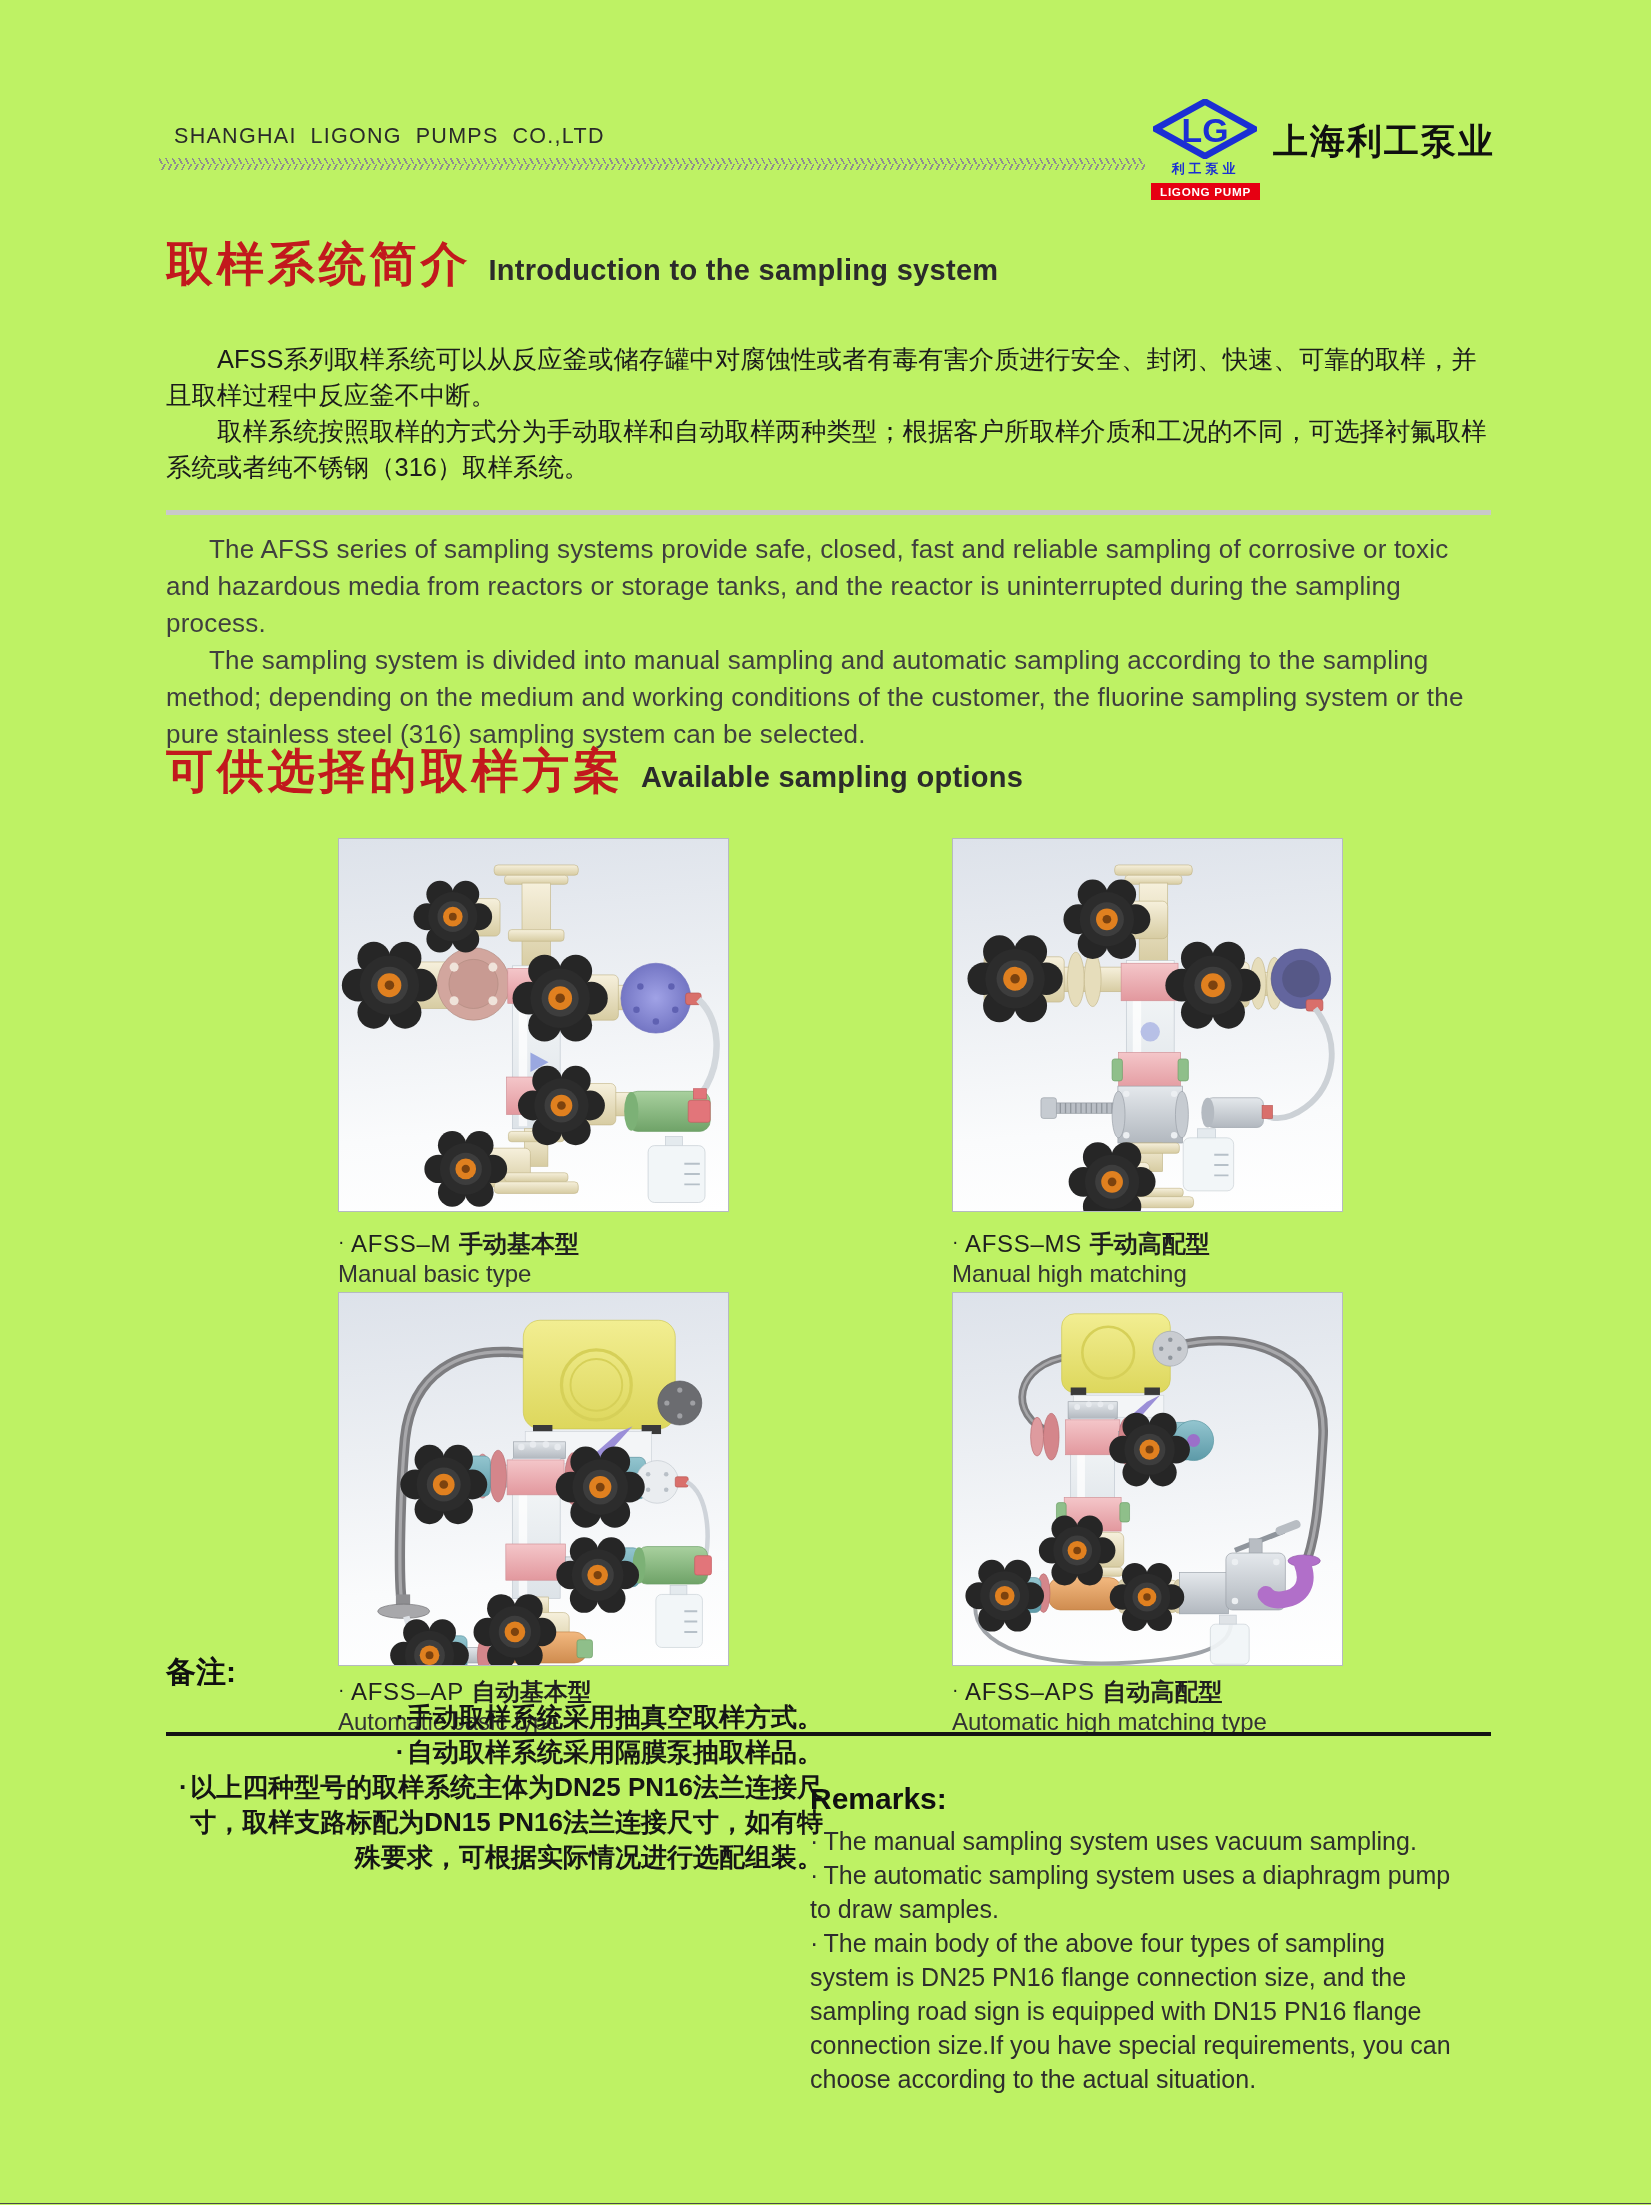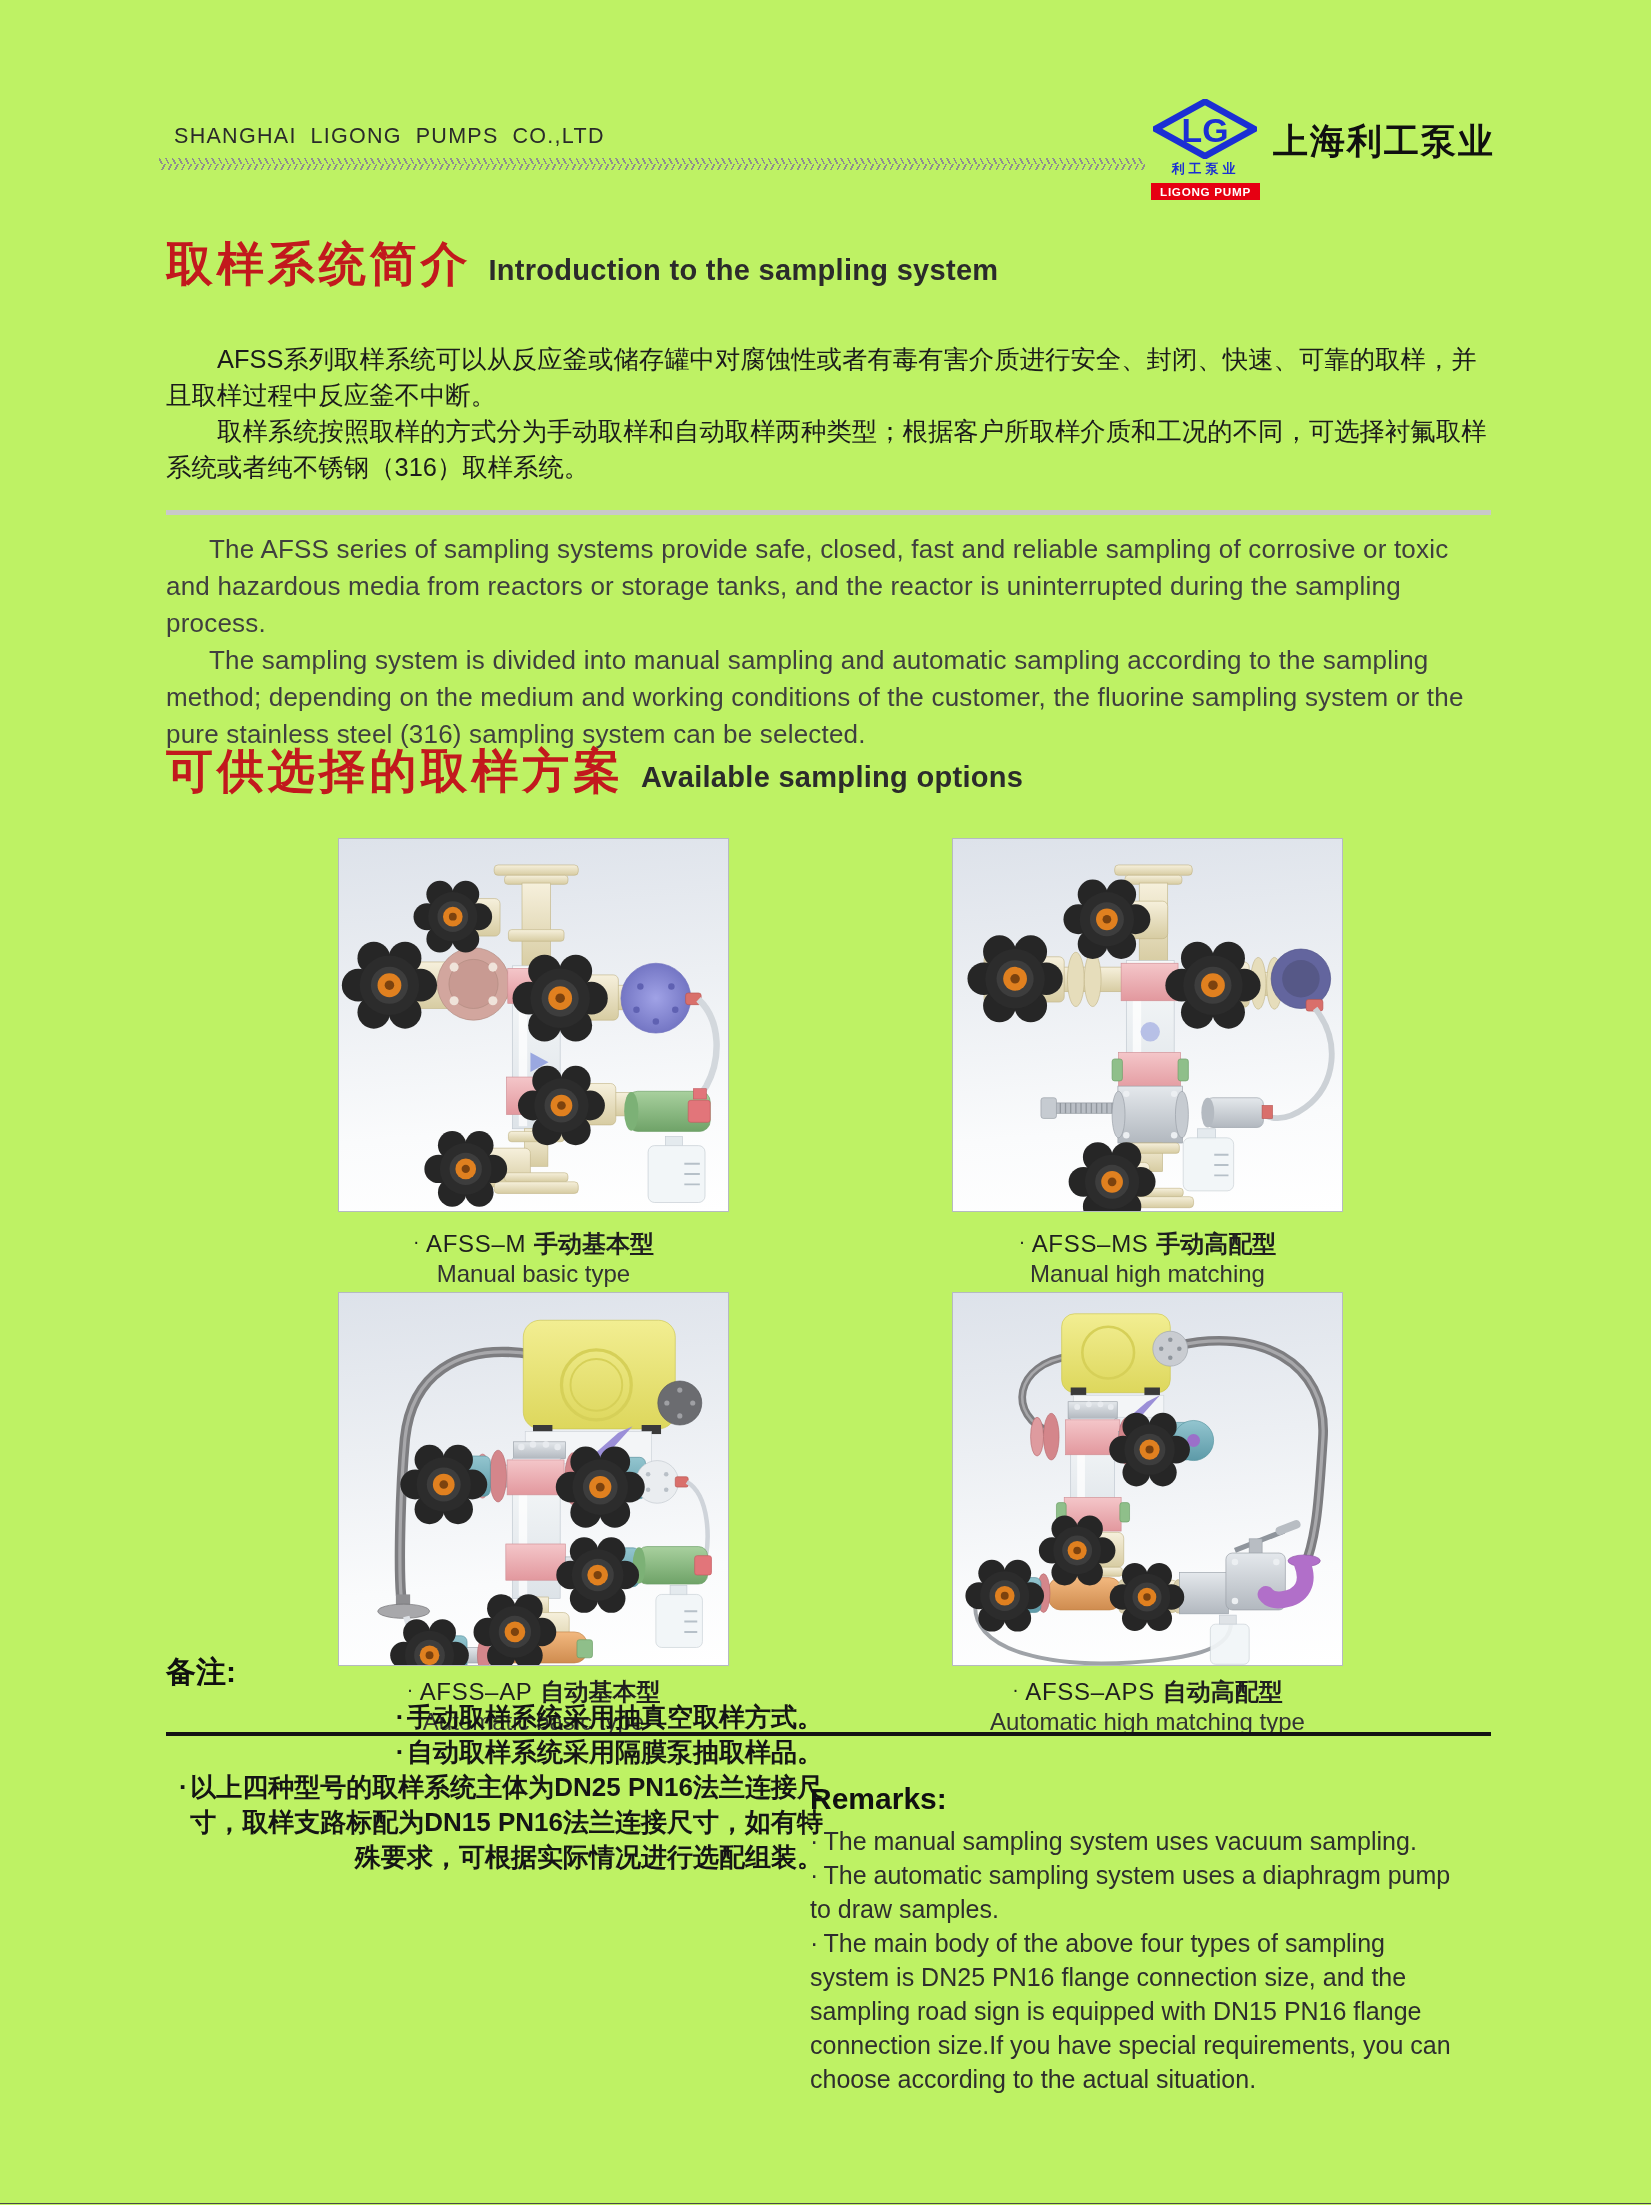--- a/index.html
+++ b/index.html
@@ -33,21 +33,21 @@
   .para-en{left:166px;top:531px;width:1329px;font-size:26px;line-height:37px;color:#3f3f3f;font-weight:400;letter-spacing:0.2px;}
   .para-en p{margin:0;text-indent:43px;}
 
   
   .pbox{width:391px;height:374px;border:1.3px solid #b5bac0;box-sizing:border-box;
         background:linear-gradient(175deg,#dde2ea 0%,#eceff3 40%,#fafbfc 75%,#ffffff 100%);}
   .b1{left:338px;top:838px;} .b2{left:952px;top:838px;}
   .b3{left:338px;top:1292px;} .b4{left:952px;top:1292px;}
   .pbox svg{display:block;width:388px;height:372px;}
 
-  .cap{width:391px;text-align:center;line-height:30px;}
+  .cap{width:391px;line-height:30px;}
   .cap .l1{font-size:24px;color:#1f1f1f;}
   .cap .l1 .blt{font-size:19.5px;vertical-align:3.9px;margin-right:6.5px;color:#1f1f1f;}
   .cap .l1 .mdl{font-weight:500;letter-spacing:0.7px;}
   .cap .l1 .ncn{font-weight:600;margin-left:7.8px;}
   .cap .l2{font-size:24px;color:#333333;font-weight:400;}
   .c1{left:338px;top:1226px;} .c2{left:952px;top:1226px;}
   .c3{left:338px;top:1674px;} .c4{left:952px;top:1674px;}
 
   
   .rule-black{left:166px;top:1732px;width:1325px;height:3.9px;background:#141414;}

